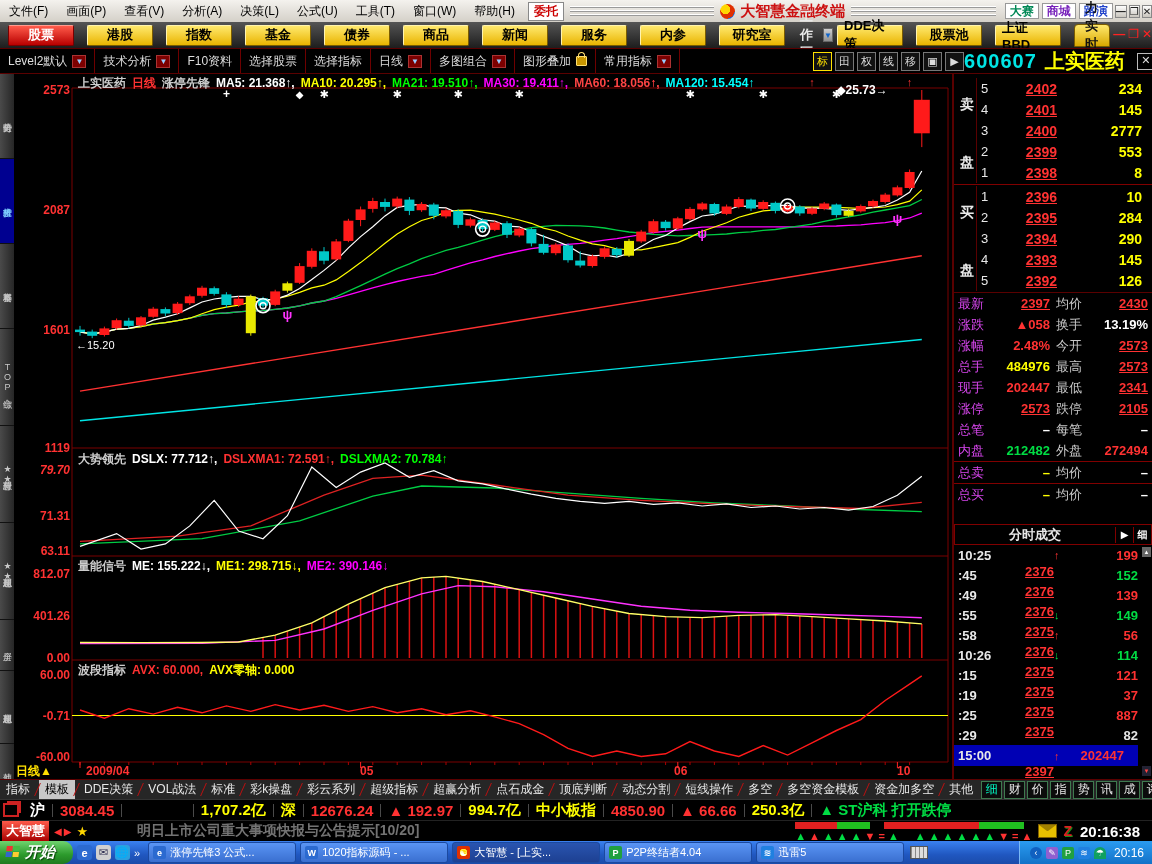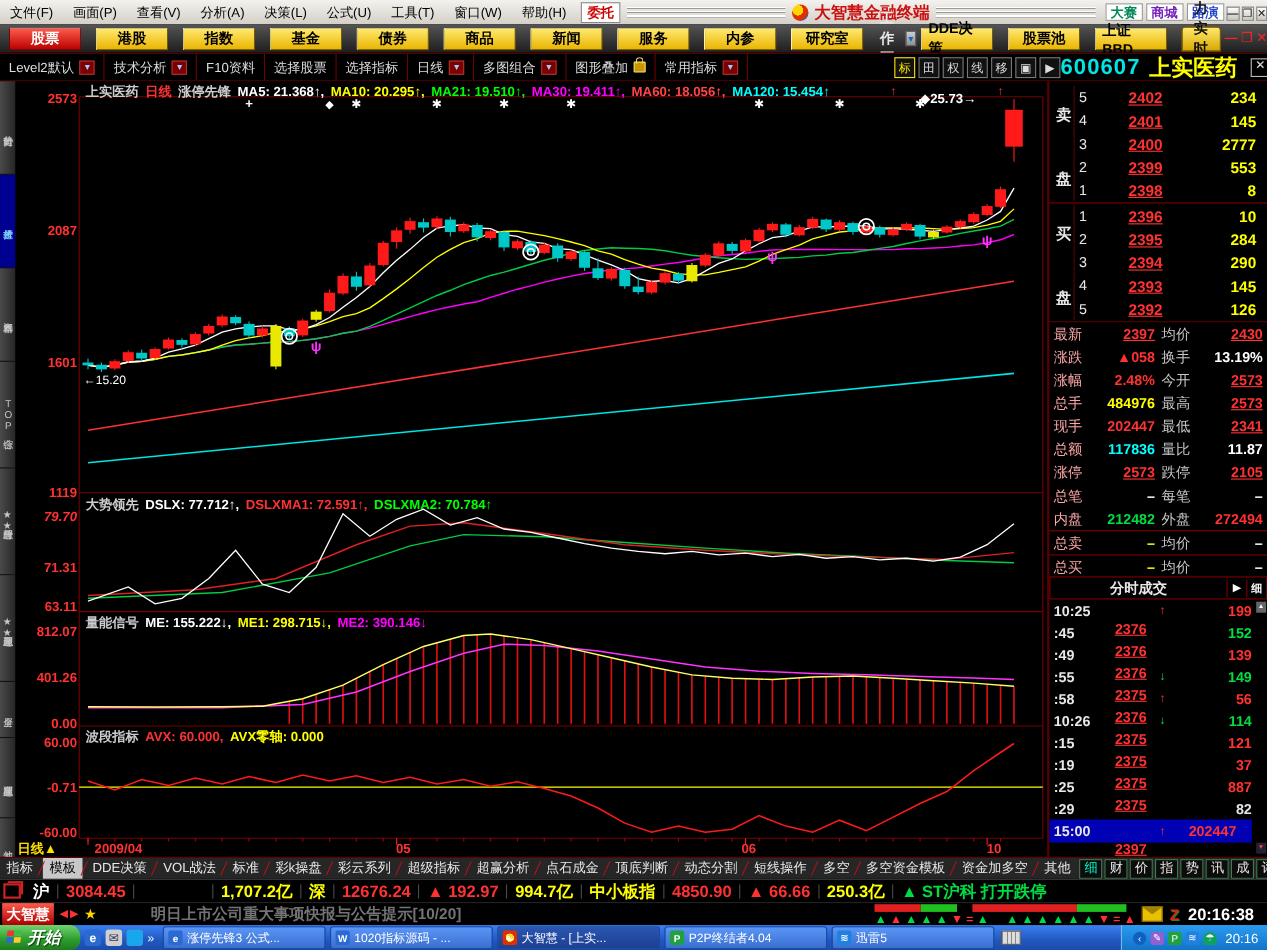--- a/index.html
+++ b/index.html
@@ -63,32 +63,32 @@
   #orderbook{position:absolute;left:0;top:2px;width:198px;height:216px;border-bottom:1px solid #5a0000;}
   .ob-side-char{position:absolute;left:6px;color:#e8e8e8;font-size:14px;font-weight:bold;}
   .ob-row{position:absolute;left:22px;width:172px;height:21px;display:flex;align-items:center;border-left:1px solid #5a0000;padding-left:4px;box-sizing:border-box;}
   .ob-num{width:14px;color:#e8e8e8;font-size:13px;}
   .ob-price{width:62px;text-align:right;color:#ff3232;font-weight:bold;font-size:14px;text-decoration:underline;}
   .ob-vol{flex:1;text-align:right;color:#ffff00;font-weight:bold;font-size:14px;padding-right:6px;}
   #ob-divider{position:absolute;left:0;top:108px;width:198px;border-top:1px solid #800000;}
   #infogrid{position:absolute;left:0;top:219px;width:198px;}
   .info-row{height:21px;display:flex;align-items:center;padding:0 4px;}
   .info-row.boxed{border-top:1px solid #800000;}
-  .ilabel{width:28px;color:#fca5a5;font-size:13px;}
+  .ilabel{width:28px;color:#d946ef;font-size:13px;}
   .ival1{width:64px;text-align:right;font-weight:bold;font-size:13px;}
   .ilabel2{width:30px;margin-left:6px;color:#c8c8c8;font-size:13px;}
   .ival2{flex:1;text-align:right;font-weight:bold;font-size:13px;}
   #tape-header{position:absolute;left:0;top:450px;width:198px;height:21px;border:1px solid #800000;box-sizing:border-box;
                display:flex;align-items:center;color:#e8e8e8;font-size:13px;font-weight:bold;}
   #tape-title{flex:1;text-align:center;}
   .tape-btn{width:17px;height:16px;border-left:1px solid #800000;display:flex;align-items:center;justify-content:center;color:#fff;font-size:10px;}
   #tape-rows{position:absolute;left:0;top:471px;width:198px;}
   .tape-row{height:20px;display:flex;align-items:center;padding:0 4px;font-weight:bold;font-size:13px;}
   .tape-time{width:44px;color:#e8e8e8;}
-  .tape-price{width:52px;text-align:center;color:#ff3232;text-decoration:underline;margin-top:32px;}
+  .tape-price{width:52px;text-align:right;color:#ff3232;text-decoration:underline;margin-top:32px;}
   .tape-arrow{width:14px;font-size:11px;}
   .tape-vol{flex:1;text-align:right;padding-right:10px;}
   #tape-last{position:absolute;left:0;top:671px;width:184px;height:21px;background:#0000b4;display:flex;align-items:center;
              padding:0 4px;font-weight:bold;font-size:13px;box-sizing:border-box;}
   .scroll-arrow{position:absolute;right:1px;width:9px;height:10px;background:#666;color:#fff;font-size:6px;line-height:10px;text-align:center;}
   
   #bottomtabs{position:absolute;left:0;top:779px;width:1152px;height:20px;background:#262626;display:flex;align-items:center;
               font-size:12px;color:#e8e8e8;border-top:1px solid #5a0000;box-sizing:border-box;}
   .btab{padding:1px 6px;white-space:nowrap;}
   .btab.active{background:#c8c8c8;color:#000;}
@@ -633,26 +633,20 @@
           <span class="ilabel2">最高</span>
           <span class="ival2" style="color: rgb(255, 50, 50); text-decoration: underline;">2573</span>
         </div>
         <div class="info-row">
           <span class="ilabel">现手</span>
           <span class="ival1" style="color: rgb(255, 50, 50);">202447</span>
           <span class="ilabel2">最低</span>
           <span class="ival2" style="color: rgb(255, 50, 50); text-decoration: underline;">2341</span>
         </div>
         <div class="info-row">
-          <span class="ilabel">总额</span>
-          <span class="ival1" style="color: rgb(0, 255, 255);">117836</span>
-          <span class="ilabel2">量比</span>
-          <span class="ival2" style="color: rgb(255, 255, 255);">11.87</span>
-        </div>
-        <div class="info-row">
           <span class="ilabel">涨停</span>
           <span class="ival1" style="color: rgb(255, 50, 50); text-decoration: underline;">2573</span>
           <span class="ilabel2">跌停</span>
           <span class="ival2" style="color: rgb(255, 50, 50); text-decoration: underline;">2105</span>
         </div>
         <div class="info-row">
           <span class="ilabel">总笔</span>
           <span class="ival1" style="color: rgb(255, 255, 255);">–</span>
           <span class="ilabel2">每笔</span>
           <span class="ival2" style="color: rgb(255, 255, 255);">–</span>

